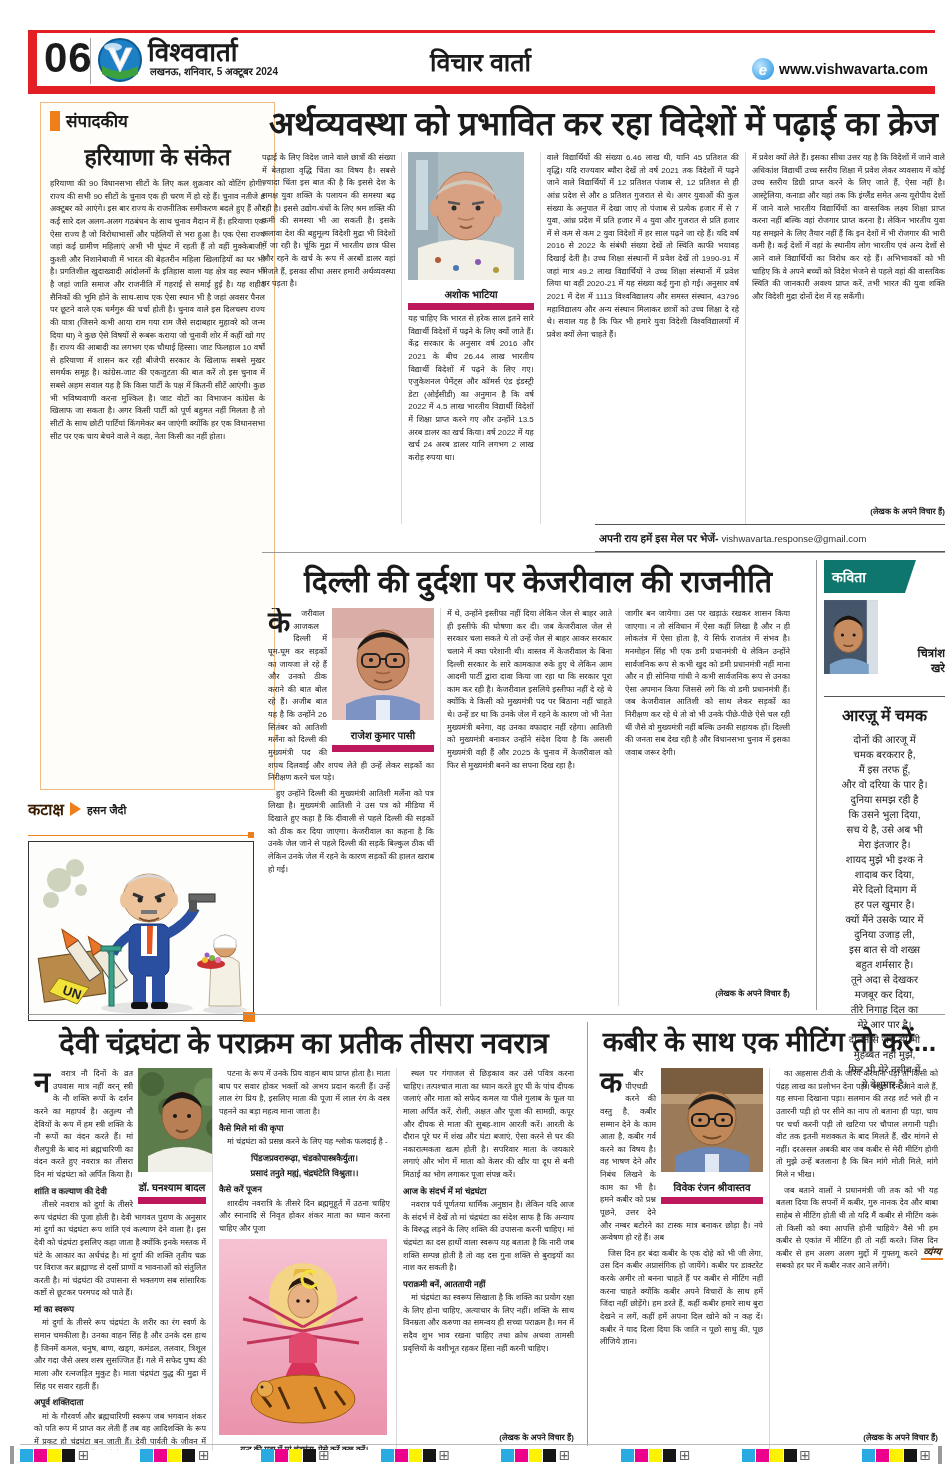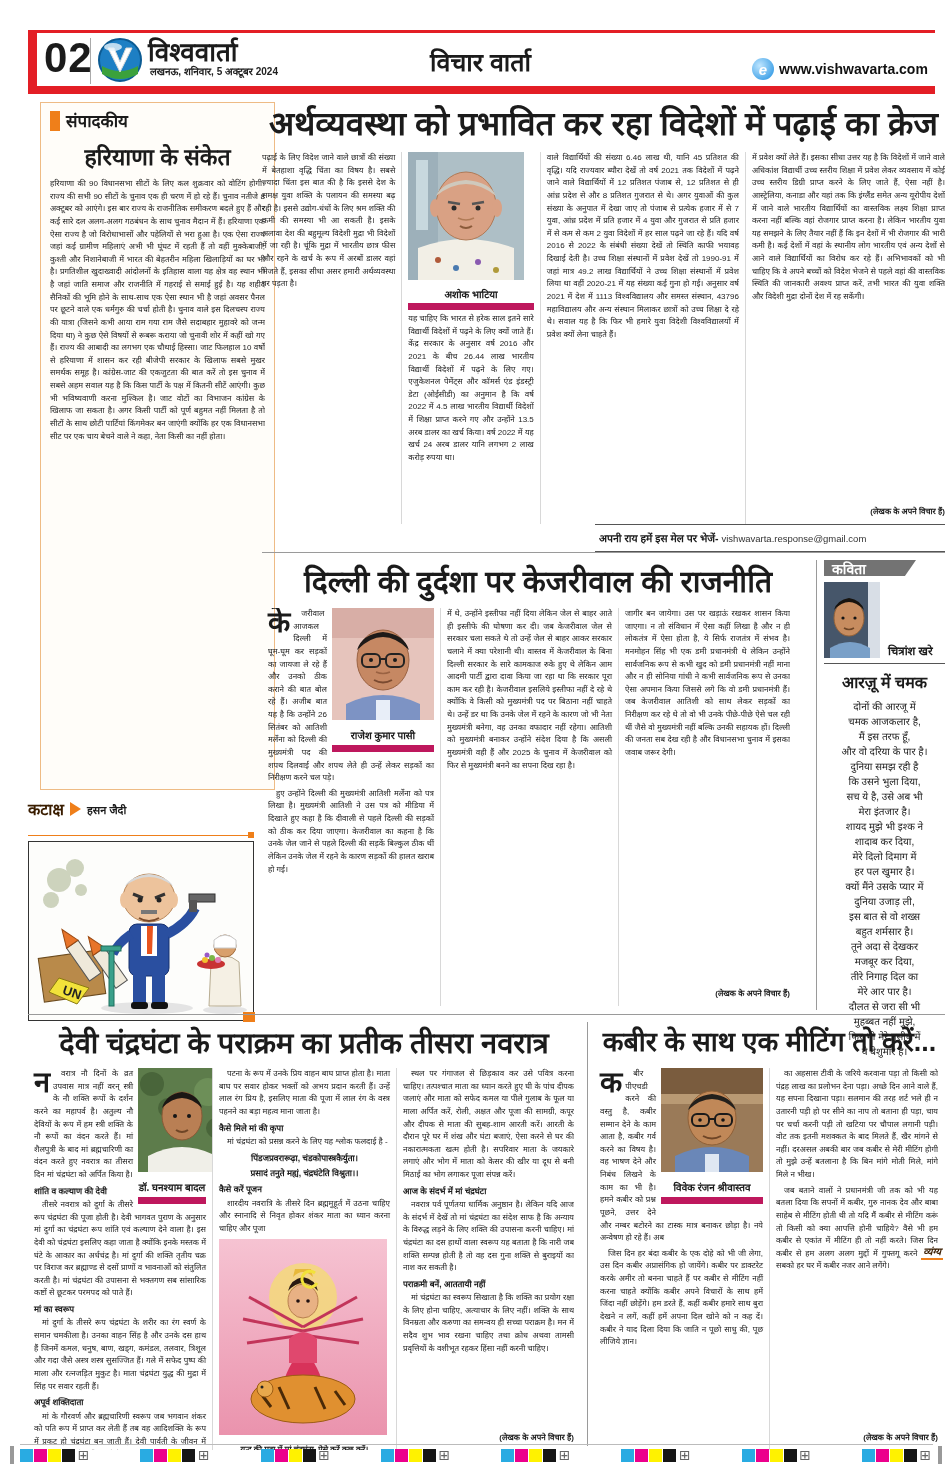--- a/index.html
+++ b/index.html
@@ -60,23 +60,23 @@
   .rule-h1{left:262px;top:552px;width:683px;height:1px;background:#9a9a9a;}
   
   .delhi{left:262px;top:560px;width:552px;}
   .delhihead{font-size:30px;font-weight:800;text-align:center;height:44px;overflow:hidden;white-space:nowrap;}
   .delhi-cols{margin-top:4px;height:398px;}
   .delhi-cols .col{width:178px;padding:0 6px;box-sizing:border-box;}
   .fig-r{float:right;width:102px;margin:0 0 3px 5px;}
   .rule-v1{left:816px;top:560px;width:1px;height:450px;background:#9a9a9a;}
   
   .poem{left:824px;top:560px;width:121px;}
-  .poem-banner{width:84px;height:16px;background:#737373;color:#fff;font-size:14px;font-weight:800;
+  .poem-banner{width:84px;height:33px;background:#0f766e;color:#fff;font-size:14px;font-weight:800;
      display:flex;align-items:center;padding-left:8px;clip-path:polygon(0 0,100% 0,88% 100%,0 100%);}
-  .poem-top{display:flex;align-items:flex-end;gap:8px;margin-top:6px;border-bottom:1px solid #555;padding-bottom:5px;text-align:right;}
+  .poem-top{display:flex;align-items:flex-end;gap:23px;margin-top:6px;border-bottom:1px solid #555;padding-bottom:21px;text-align:right;}
   .poet{font-size:11.5px;font-weight:800;}
   .poem-title{text-align:center;font-size:16px;font-weight:800;margin:7px 0 6px;}
   .pl{text-align:center;font-size:10px;line-height:1.5;}
   
   .rule-h2{left:28px;top:1014px;width:917px;height:1px;background:#9a9a9a;}
   .rule-v2{left:587px;top:1022px;width:1px;height:424px;background:#9a9a9a;}
   .nav{left:28px;top:1022px;width:552px;}
   .navhead{font-size:29px;font-weight:800;text-align:center;height:42px;overflow:hidden;white-space:nowrap;}
   .nav-cols{margin-top:4px;height:382px;}
   .nav-cols .col{width:184px;padding:0 6px;box-sizing:border-box;}
@@ -100,21 +100,21 @@
   .edge-tick{top:1446px;width:4px;height:18px;background:#999;}
 </style>
 </head>
 <body>
 
 <div class="page">
 
   <div class="abs hdr-topline"></div>
   <div class="abs hdr-leftbar"></div>
   <div class="abs hdr-bottombar"></div>
-  <div class="abs pageno">02</div>
+  <div class="abs pageno">06</div>
   <div class="abs hdr-div"></div>
   <svg class="abs logo" viewBox="0 0 44 44">
     <circle cx="22" cy="22" r="21" fill="#1d7fc4"></circle>
     <circle cx="22" cy="22" r="21" fill="none" stroke="#0c5b93" stroke-width="2"></circle>
     <path d="M4 28 Q22 38 40 28 L40 36 Q22 46 4 36 Z" fill="#3ba13c"></path>
     <path d="M10 10 L22 34 L34 10 L28 10 L22 24 L16 10 Z" fill="#ffffff" stroke="#d9d9d9" stroke-width="1"></path>
     <ellipse cx="15" cy="9" rx="9" ry="4" fill="#e8f4fb" opacity="0.8"></ellipse>
   </svg>
   <div class="abs masthead">विश्ववार्ता</div>
   <div class="abs dateline">लखनऊ,   शनिवार, 5 अक्टूबर 2024</div>
@@ -289,21 +289,21 @@
         <path d="M10 28 Q25 12 40 28 Q37 18 25 16 Q13 18 10 28Z" fill="#17130f"></path>
         <circle cx="19" cy="36" r="1.6" fill="#141414"></circle>
           <circle cx="31" cy="36" r="1.6" fill="#141414"></circle>
         <path d="M20 46 Q25 49 30 46" stroke="#6e4526" stroke-width="1.5" fill="none"></path>
       </svg>
       <span class="poet">चित्रांश खरे</span>
     </div>
     <div class="poem-title">आरज़ू में चमक</div>
     <div>
       <div class="pl">दोनों की आरजू में</div>
-      <div class="pl">चमक आजकलार है,</div>
+      <div class="pl">चमक बरकरार है,</div>
       <div class="pl">मैं इस तरफ हूँ,</div>
       <div class="pl">और वो दरिया के पार है।</div>
       <div class="pl">दुनिया समझ रही है</div>
       <div class="pl">कि उसने भुला दिया,</div>
       <div class="pl">सच ये है, उसे अब भी</div>
       <div class="pl">मेरा इंतजार है।</div>
       <div class="pl">शायद मुझे भी इश्क ने</div>
       <div class="pl">शादाब कर दिया,</div>
       <div class="pl">मेरे दिलो दिमाग में</div>
       <div class="pl">हर पल खुमार है।</div>

